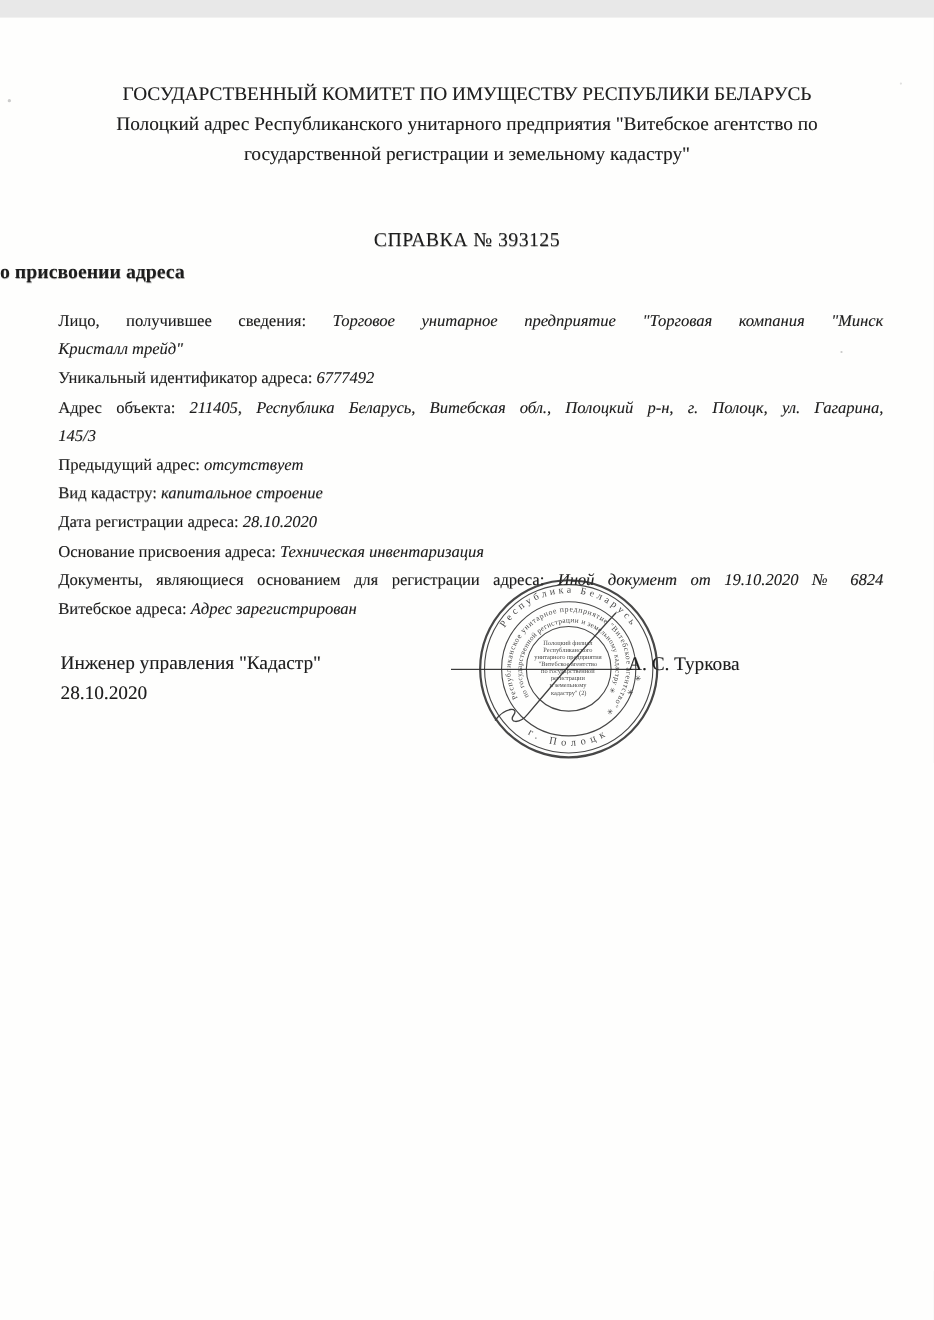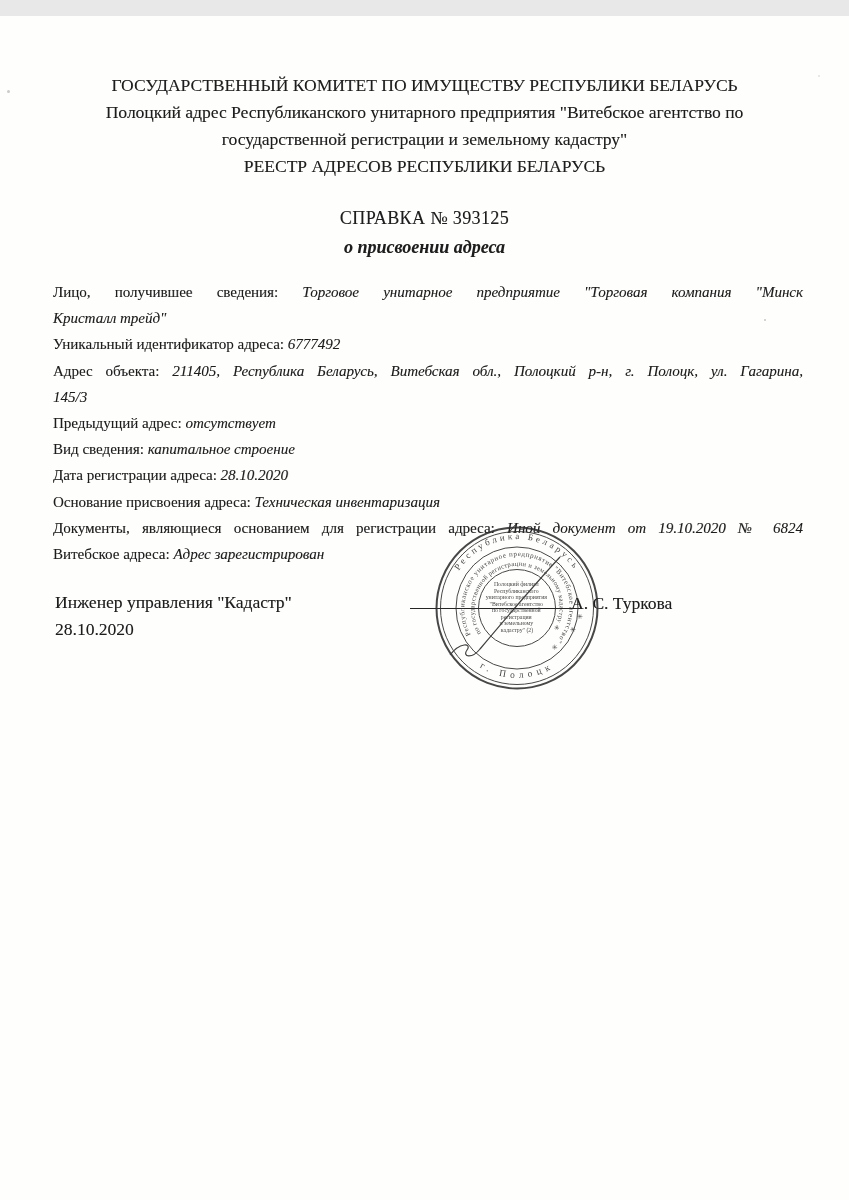--- a/index.html
+++ b/index.html
@@ -7,22 +7,22 @@
     position:relative;width:849px;height:1200px;margin:16px auto;
     background:#fefefd;overflow:hidden;
     font-family:"Liberation Serif","DejaVu Serif",serif;
     color:#1d1d1d;
     text-shadow:0.3px 0.2px 0 rgba(25,25,25,0.35);
   }
   .hdr{position:absolute;top:56px;left:12px;right:12px;text-align:center;
        font-size:17.5px;line-height:27px;}
   .doc-title{position:absolute;top:192px;left:0;right:0;text-align:center;
        font-size:18px;letter-spacing:0.4px;}
-  .doc-subtitle{position:absolute;top:221px;left:0;right:0;text-align:center;
-       font-size:18px;font-weight:bold;font-style:italic;}
+  .doc-subtitle{position:absolute;top:221px;left:0;right:0;text-align:left;
+       font-size:18px;font-weight:bold;}
   .fields{position:absolute;left:53px;top:263px;width:750px;
        font-size:15px;line-height:26.2px;}
   .ln{margin:0;white-space:nowrap;}
   .ln.cont{text-align:justify;text-align-last:justify;}
   .val{font-style:italic;}
   .sig-role{position:absolute;left:55px;top:576px;font-size:17.5px;}
   .sig-date{position:absolute;left:55px;top:603px;font-size:17.5px;}
   .sig-line{position:absolute;left:410px;top:592px;width:170px;height:0;
        border-top:1.6px solid #262626;}
   .sig-name{position:absolute;left:571px;top:577px;font-size:17.5px;text-align:right;}
@@ -41,34 +41,33 @@
 </style>
 </head>
 <body>
 
 <div class="page">
 
   <div class="hdr">
     <div>ГОСУДАРСТВЕННЫЙ КОМИТЕТ ПО ИМУЩЕСТВУ РЕСПУБЛИКИ БЕЛАРУСЬ</div>
     <div>Полоцкий адрес Республиканского унитарного предприятия "Витебское агентство по</div>
     <div>государственной регистрации и земельному кадастру"</div>
-    <div>РЕЕСТР АДРЕСОВ РЕСПУБЛИКИ БЕЛАРУСЬ</div>
   </div>
 
   <div class="doc-title">СПРАВКА № 393125</div>
   <div class="doc-subtitle">о присвоении адреса</div>
 
   <div class="fields">
     <p class="ln cont"><span class="lbl">Лицо, получившее сведения:</span> <span class="val">Торговое унитарное предприятие "Торговая компания "Минск</span></p>
     <p class="ln"><span class="val">Кристалл трейд"</span></p>
     <p class="ln"><span class="lbl">Уникальный идентификатор адреса:</span> <span class="val">6777492</span></p>
     <p class="ln cont"><span class="lbl">Адрес объекта:</span> <span class="val">211405, Республика Беларусь, Витебская обл., Полоцкий р-н, г. Полоцк, ул. Гагарина,</span></p>
     <p class="ln"><span class="val">145/3</span></p>
     <p class="ln"><span class="lbl">Предыдущий адрес:</span> <span class="val">отсутствует</span></p>
-    <p class="ln"><span class="lbl">Вид сведения:</span> <span class="val">капитальное строение</span></p>
+    <p class="ln"><span class="lbl">Вид кадастру:</span> <span class="val">капитальное строение</span></p>
     <p class="ln"><span class="lbl">Дата регистрации адреса:</span> <span class="val">28.10.2020</span></p>
     <p class="ln"><span class="lbl">Основание присвоения адреса:</span> <span class="val">Техническая инвентаризация</span></p>
     <p class="ln cont"><span class="lbl">Документы, являющиеся основанием для регистрации адреса:</span> <span class="val">Иной документ  от 19.10.2020 № 6824</span></p>
     <p class="ln"><span class="lbl">Витебское адреса:</span> <span class="val">Адрес зарегистрирован</span></p>
   </div>
 
   <div class="sig-role">Инженер управления "Кадастр"</div>
   <div class="sig-date">28.10.2020</div>
   <div class="sig-line"></div>
   <div class="sig-name">А. С. Туркова</div>

